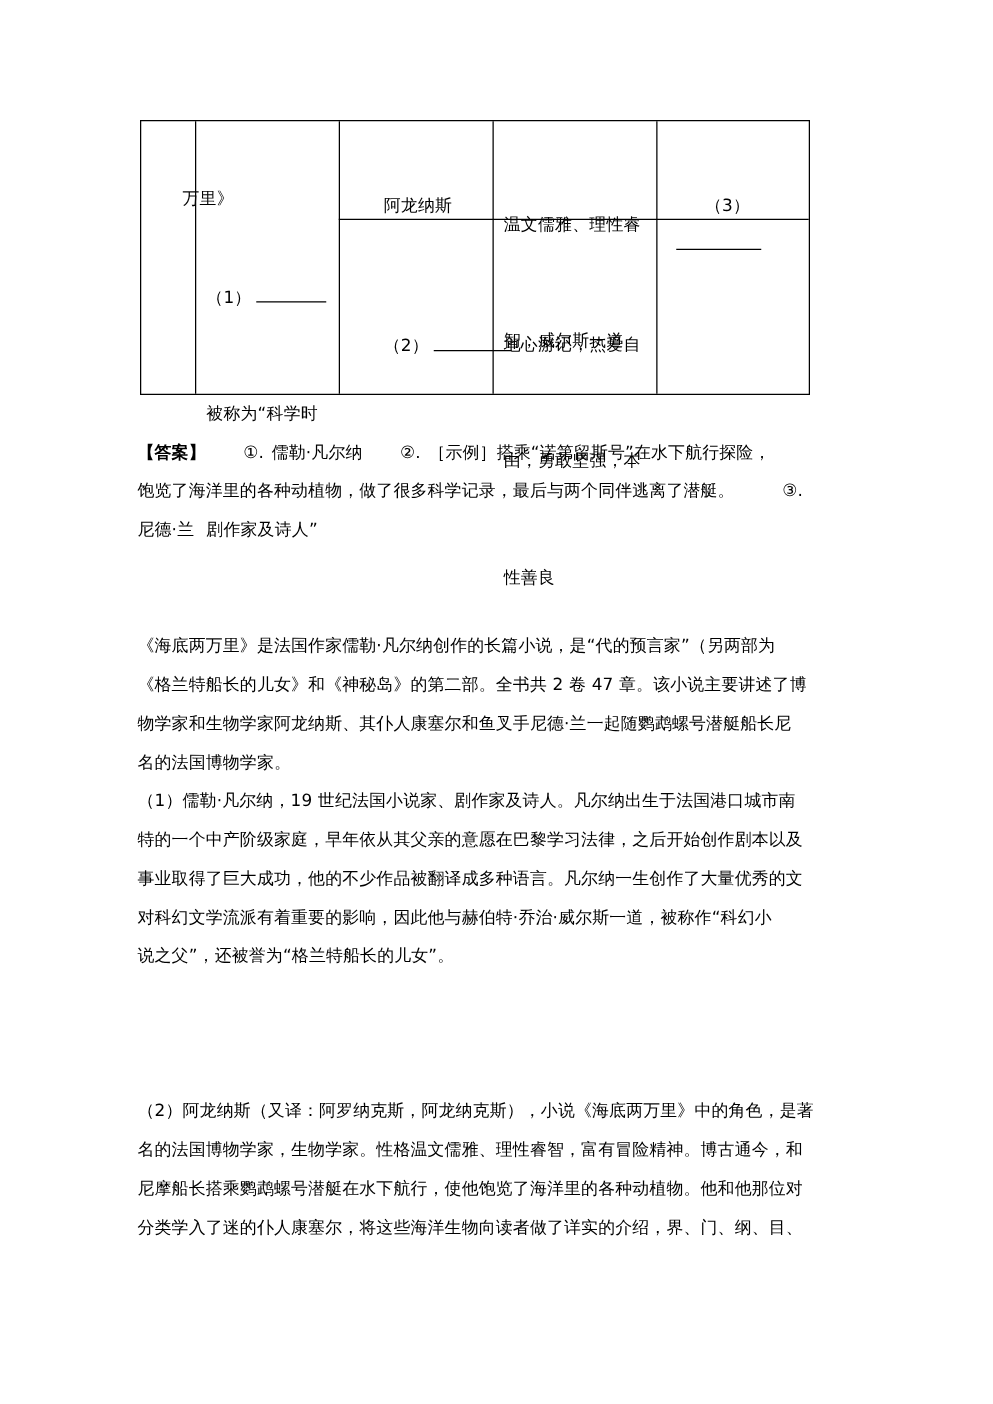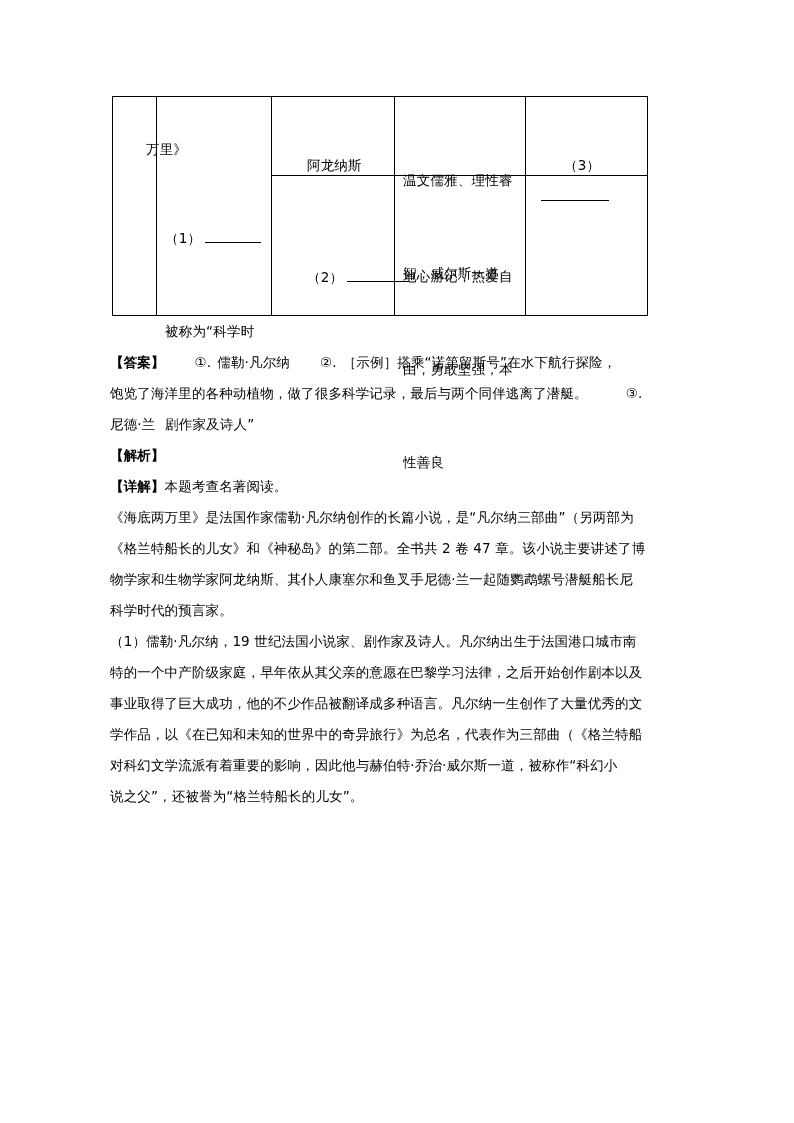--- a/index.html
+++ b/index.html
@@ -87,21 +87,21 @@
 
   <div class="tbl">
 
     <div class="vline" style="left:43px;"></div>
     <div class="vline" style="left:158px;"></div>
     <div class="vline" style="left:281px;"></div>
     <div class="vline" style="left:412px;"></div>
 
     <div class="hline" style="left:158px; right:0; top:78px;"></div>
 
-    <div class="cell-text" style="left:6px; top:6px;">
+    <div class="cell-text" style="left:6px; top:16px;">
       <span>万里》</span>
     </div>
 
     <div class="cell-text" style="left:52px; top:64px;">
       <span class="line"><span>（1）</span><span class="blank" style="width:56px;"></span></span>
       <span class="line">被称为“科学时</span>
       <span class="line">剧作家及诗人”</span>
     </div>
 
     <div class="cell-text" style="left:167px; top:22px;">
@@ -128,35 +128,36 @@
     </div>
 
   </div>
 
   <div class="para" style="top:347px;">
     <span class="line"><span class="bracket-label">【答案】</span><span class="gap" style="width:30px;"></span><span>①.</span><span class="gap" style="width:6px;"></span><span>儒勒·凡尔纳</span><span class="gap" style="width:30px;"></span><span>②.</span><span class="gap" style="width:6px;"></span><span>［示例］搭乘“诺第留斯号”在水下航行探险，</span></span>
     <span class="line"><span>饱览了海洋里的各种动植物，做了很多科学记录，最后与两个同伴逃离了潜艇。</span><span class="gap" style="width:38px;"></span><span>③.</span></span>
     <span class="line"><span>尼德·兰</span></span>
   </div>
 
-  <div class="para" style="top:440px;">
-    <span class="line"><span class="bracket-label">【解析】</span></span>
-    <span class="line"><span class="bracket-label">【详解】</span><span>本题考查名著阅读。</span></span>
-  </div>
 
   <div class="para" style="top:502px;">
-    <span class="line">《海底两万里》是法国作家儒勒·凡尔纳创作的长篇小说，是“凡尔纳三部曲”（另两部为</span>
+    <span class="line">《海底两万里》是法国作家儒勒·凡尔纳创作的长篇小说，是“代的预言家”（另两部为</span>
     <span class="line">《格兰特船长的儿女》和《神秘岛》的第二部。全书共 2 卷 47 章。该小说主要讲述了博</span>
     <span class="line">物学家和生物学家阿龙纳斯、其仆人康塞尔和鱼叉手尼德·兰一起随鹦鹉螺号潜艇船长尼</span>
-    <span class="line">科学时代的预言家。</span>
+    <span class="line">名的法国博物学家。</span>
   </div>
 
   <div class="para" style="top:626px;">
     <span class="line">（1）儒勒·凡尔纳，19 世纪法国小说家、剧作家及诗人。凡尔纳出生于法国港口城市南</span>
     <span class="line">特的一个中产阶级家庭，早年依从其父亲的意愿在巴黎学习法律，之后开始创作剧本以及</span>
     <span class="line">事业取得了巨大成功，他的不少作品被翻译成多种语言。凡尔纳一生创作了大量优秀的文</span>
-    <span class="line">学作品，以《在已知和未知的世界中的奇异旅行》为总名，代表作为三部曲（《格兰特船</span>
     <span class="line">对科幻文学流派有着重要的影响，因此他与赫伯特·乔治·威尔斯一道，被称作“科幻小</span>
     <span class="line">说之父”，还被誉为“格兰特船长的儿女”。</span>
   </div>
 
+  <div class="para" style="top:874px;">
+    <span class="line">（2）阿龙纳斯（又译：阿罗纳克斯，阿龙纳克斯），小说《海底两万里》中的角色，是著</span>
+    <span class="line">名的法国博物学家，生物学家。性格温文儒雅、理性睿智，富有冒险精神。博古通今，和</span>
+    <span class="line">尼摩船长搭乘鹦鹉螺号潜艇在水下航行，使他饱览了海洋里的各种动植物。他和他那位对</span>
+    <span class="line">分类学入了迷的仆人康塞尔，将这些海洋生物向读者做了详实的介绍，界、门、纲、目、</span>
+  </div>
 
 </div>
 
 </body></html>

